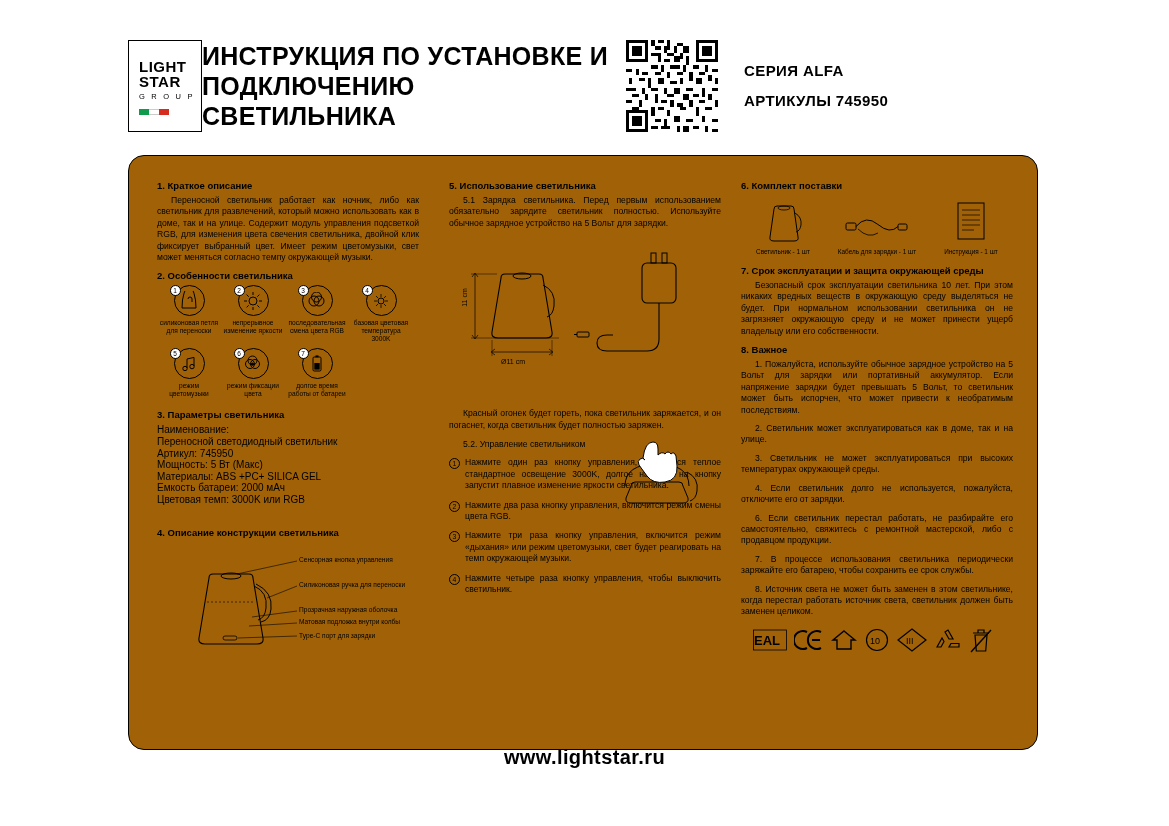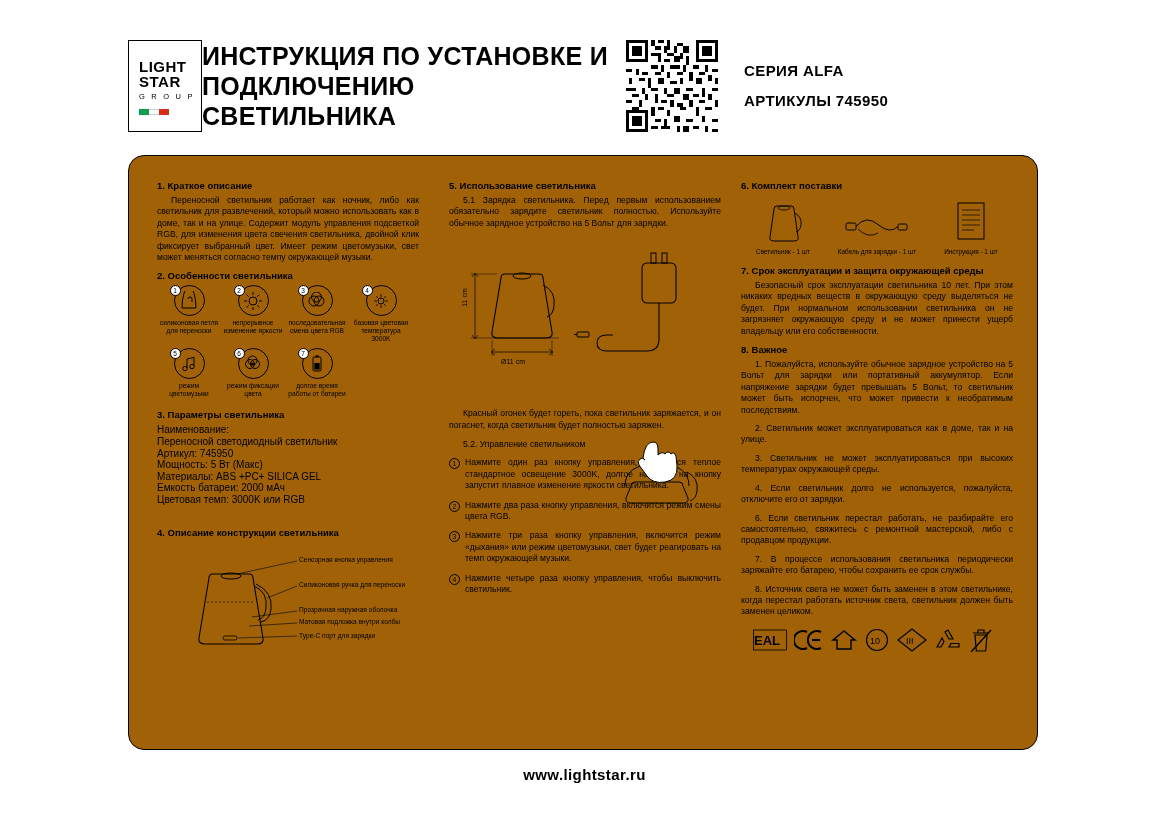--- a/index.html
+++ b/index.html
@@ -95,22 +95,22 @@
   .kit { display:flex; justify-content:space-between; margin:6px 0 10px 0; }
   .kit-item { width:84px; text-align:center; }
   .kit-item .art { height:48px; display:flex; align-items:flex-end; justify-content:center; }
   .kit-item .cap { font-size:6.4px; margin-top:3px; }
 
   .cert-row { display:flex; align-items:flex-start; gap:7px; margin-top:10px;padding-left:12px; }
   .cert-row svg { display:block; }
 
   
   .footer {
-    position:absolute; left:0; right:0; top:766px; text-align:center;
-    font-size:15px; font-weight:bold; letter-spacing:0.4px;
+    position:absolute; left:0; right:0; top:746px; text-align:center;
+    font-size:20px; font-weight:bold; letter-spacing:0.4px;
   }
 </style>
 </head>
 <body>
 
 <div class="page">
 
   <div class="header">
     <div class="logo-box">
       <div class="l1">LIGHT</div>

